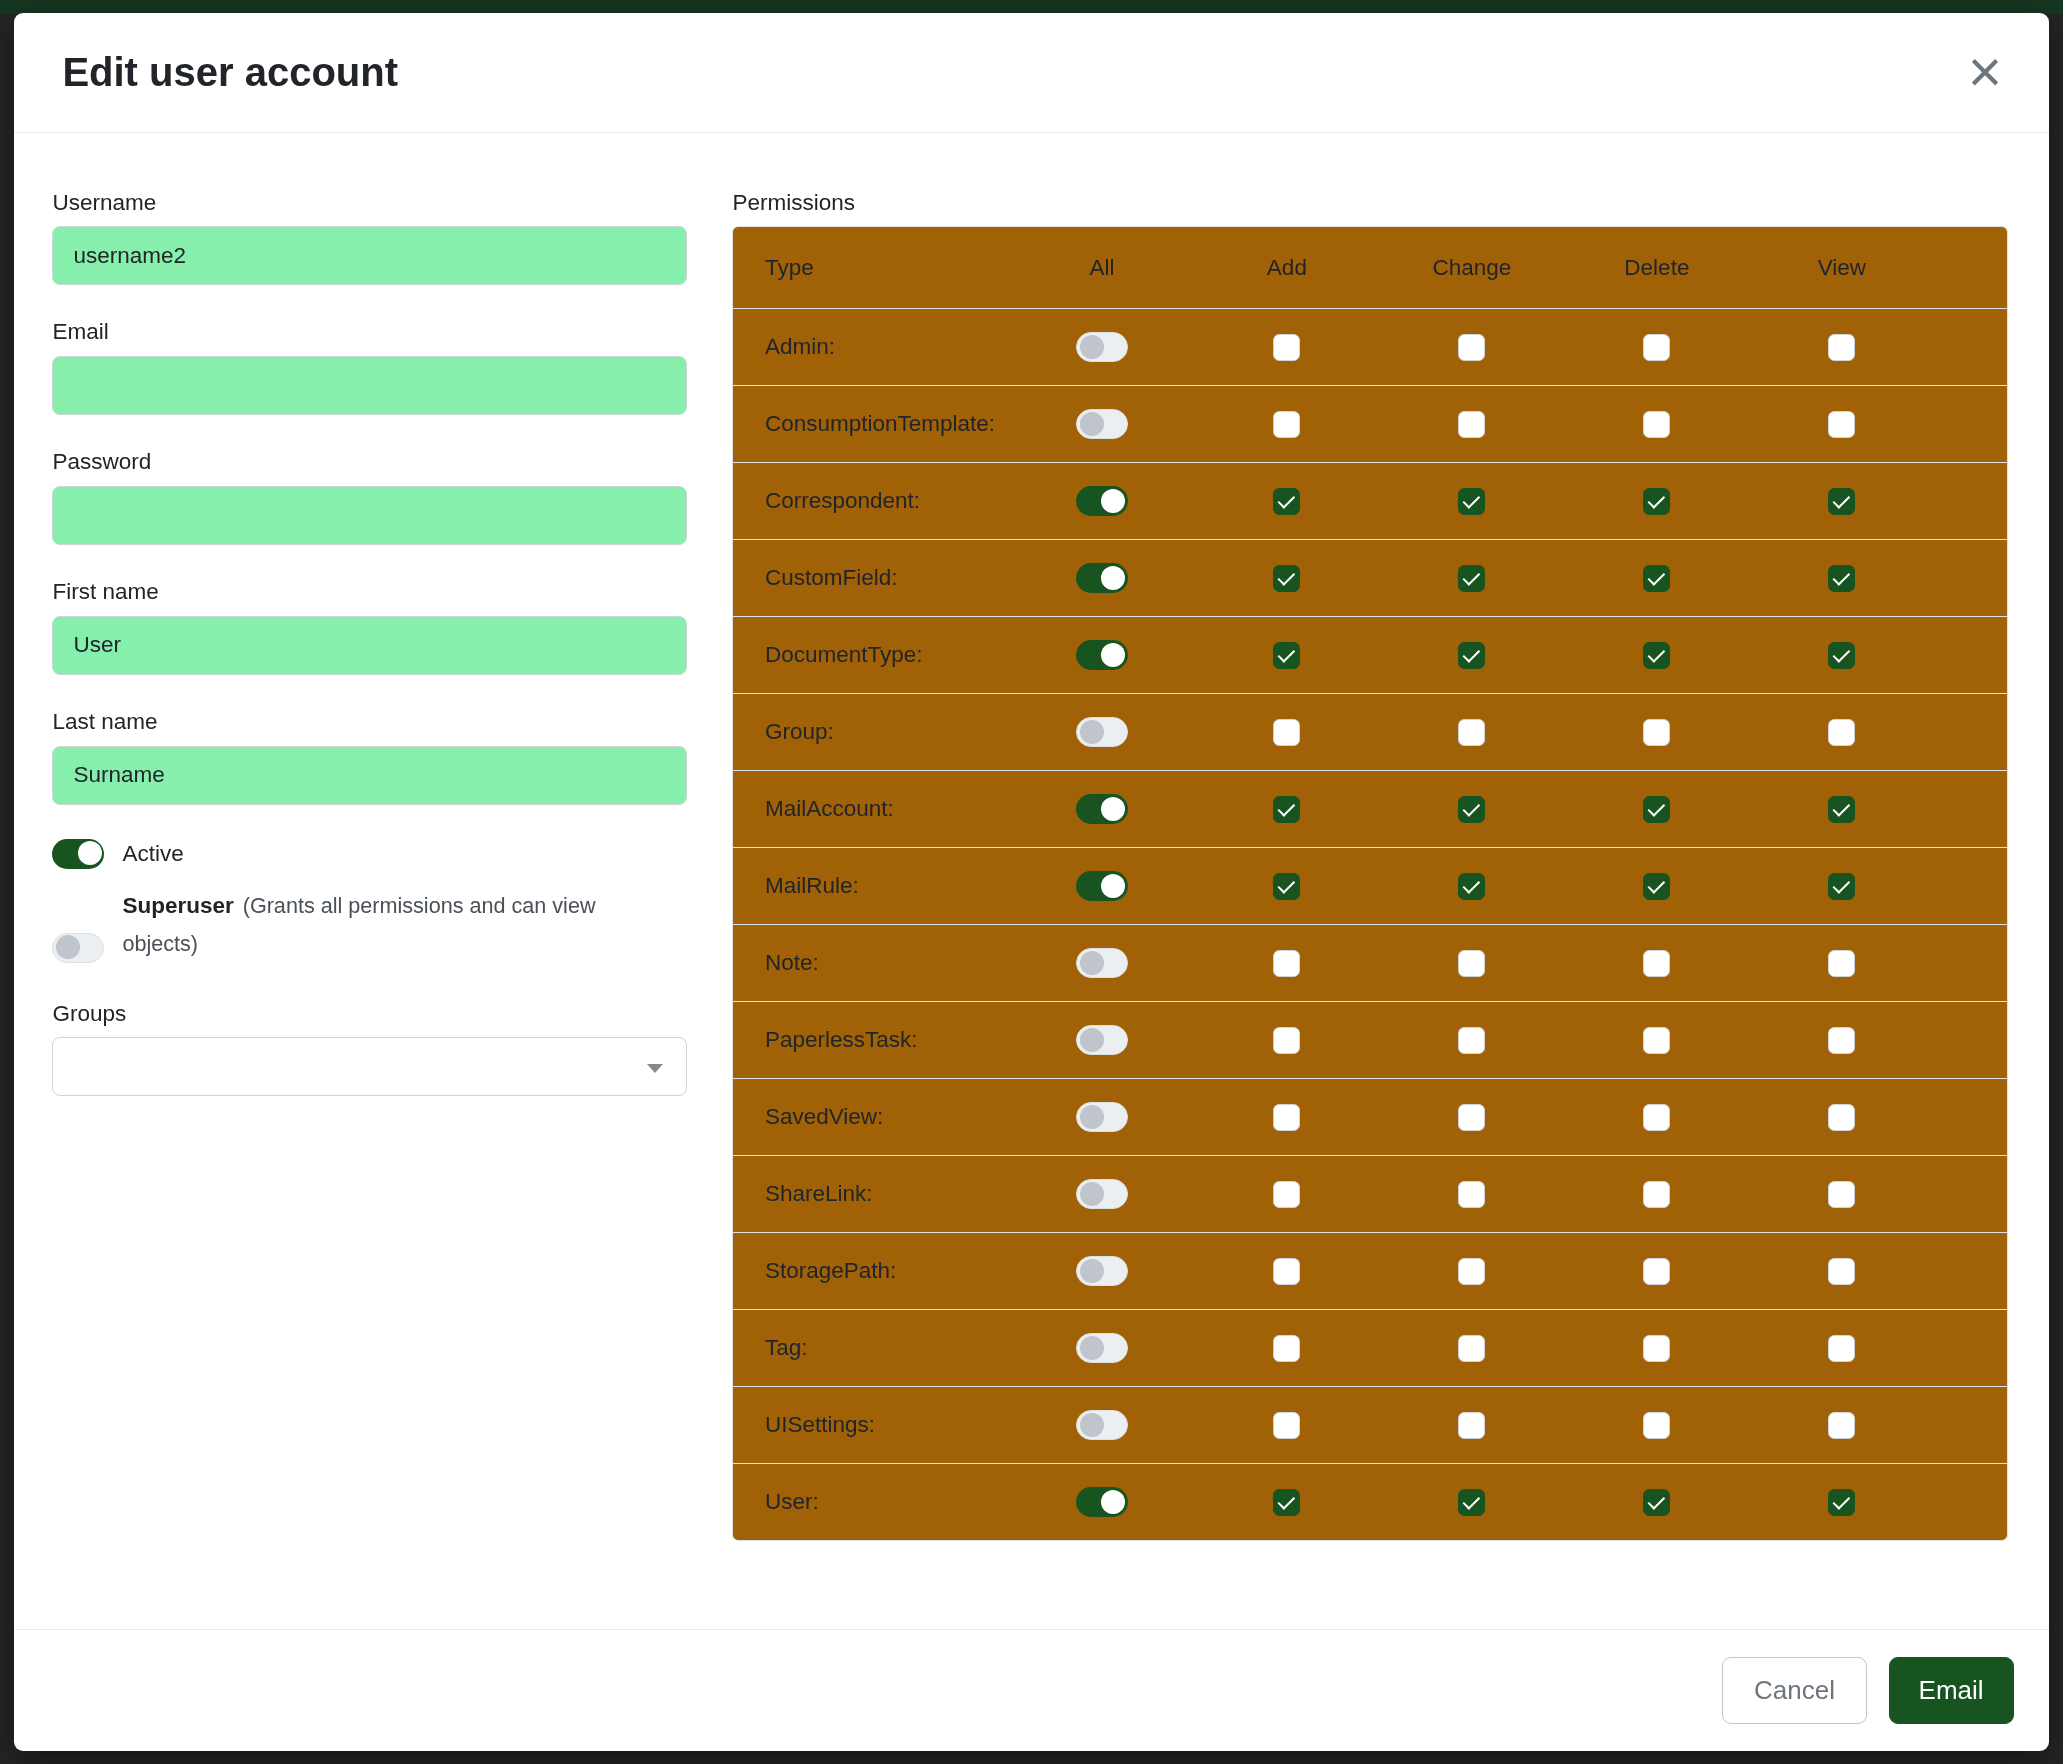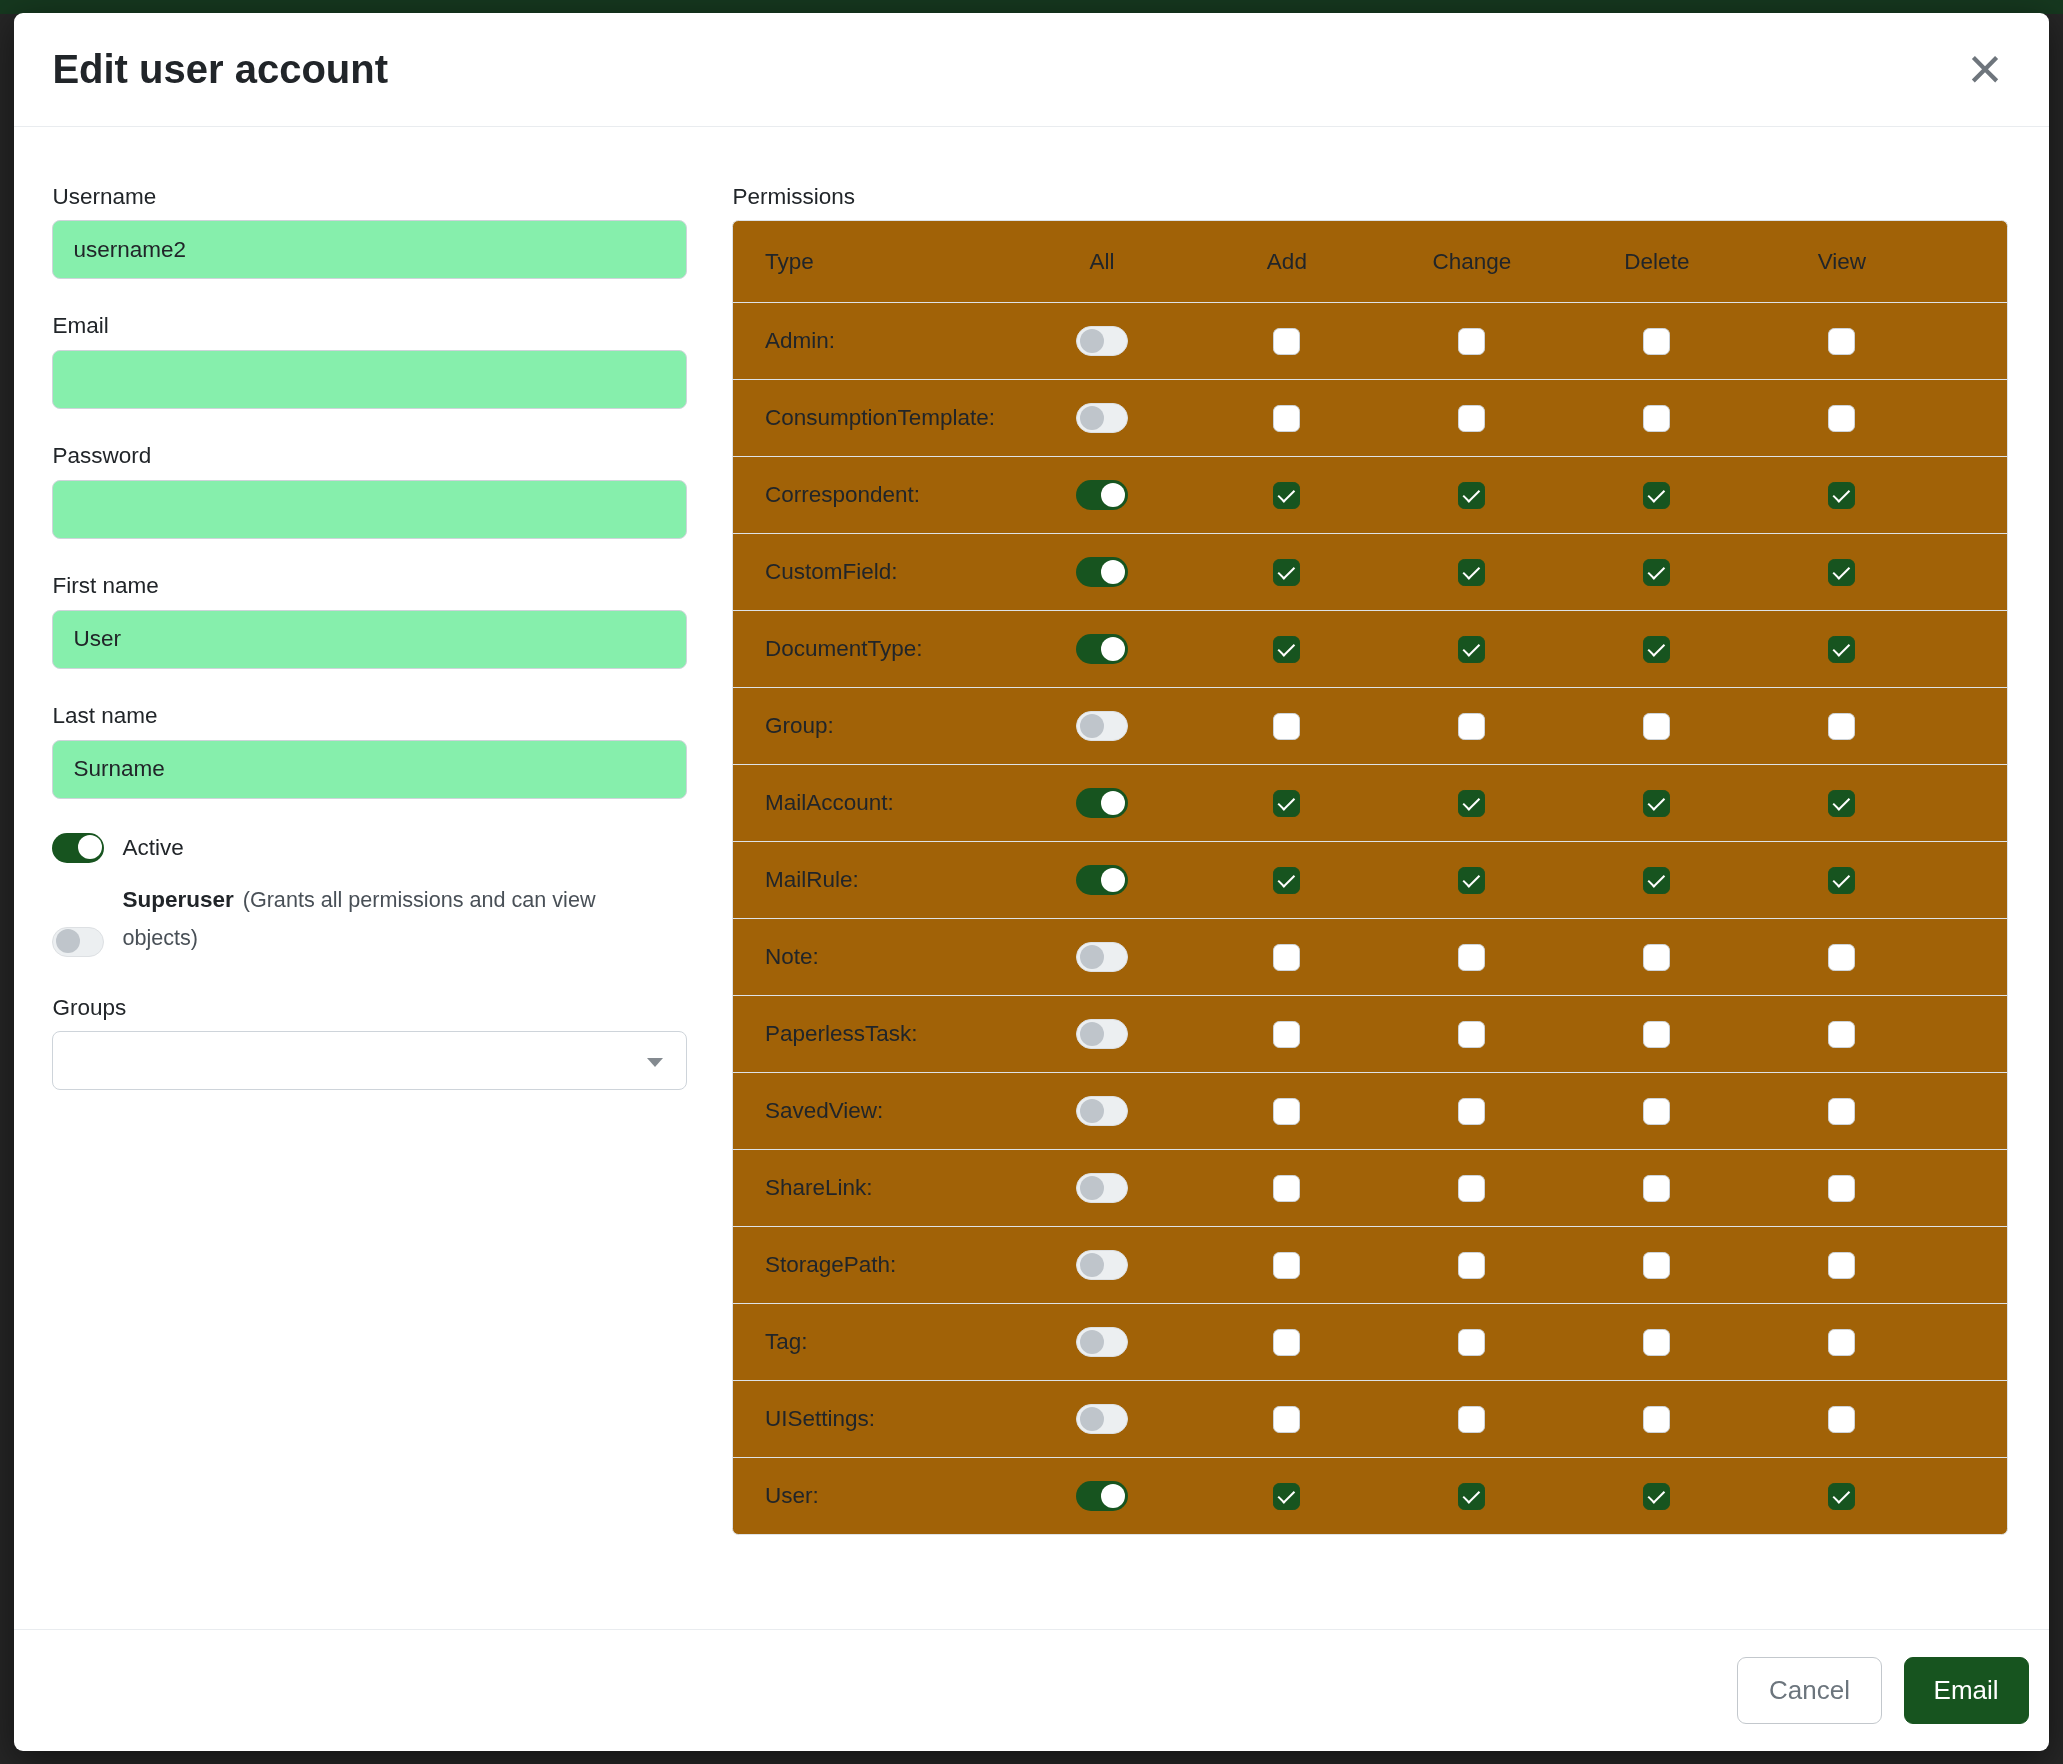--- a/index.html
+++ b/index.html
@@ -21,21 +21,21 @@
     box-shadow: 0 9px 36px rgba(0,0,0,.5);
   }
 
   
   .modal-header {
     display: flex; align-items: center; justify-content: space-between;
     padding: 27px 41px 27px 38px;
     border-bottom: 0.9px solid #e9ecef;
     flex: 0 0 auto;
   }
-  .modal-title { font-size: 40px; font-weight: 700; margin: 0; color: #212529; }
+  .modal-title { font-size: 40px; font-weight: 700; margin: 10px; color: #212529; }
   .close-btn {
     background: none; border: none; cursor: pointer; padding: 0 5.4px;
     font-size: 59px; line-height: 1; color: #6e757c; font-weight: 300;
   }
 
   
   .modal-body { flex: 1 1 auto; display: flex; padding: 47px 41px 0 38px; overflow: hidden; }
   .left-col { width: 635px; margin-right: 45px; flex: 0 0 auto; }
   .right-col { flex: 1 1 auto; }
 
@@ -106,21 +106,21 @@
     content: ""; position: absolute; left: 8px; top: 2.7px;
     width: 7.2px; height: 13.5px;
     border-right: 2.7px solid #fff; border-bottom: 2.7px solid #fff;
     transform: rotate(45deg);
   }
 
   
   .modal-footer {
     flex: 0 0 auto;
     border-top: 0.9px solid #e9ecef;
-    padding: 27px 20px;
+    padding: 27px 35px;
     display: flex; justify-content: flex-end; align-items: center; gap: 21.6px;
   }
   .btn {
     height: 67px; border-radius: 9px; font-size: 26px; cursor: pointer;
     font-family: "Liberation Sans", "DejaVu Sans", sans-serif;
   }
   .btn-cancel { background: #fff; border: 0.9px solid #c3c8cd; color: #6c757d; padding: 0 31px; }
   .btn-save { background: #17541f; border: 0.9px solid #17541f; color: #fff; padding: 0 29px; }
 </style>
 </head>

